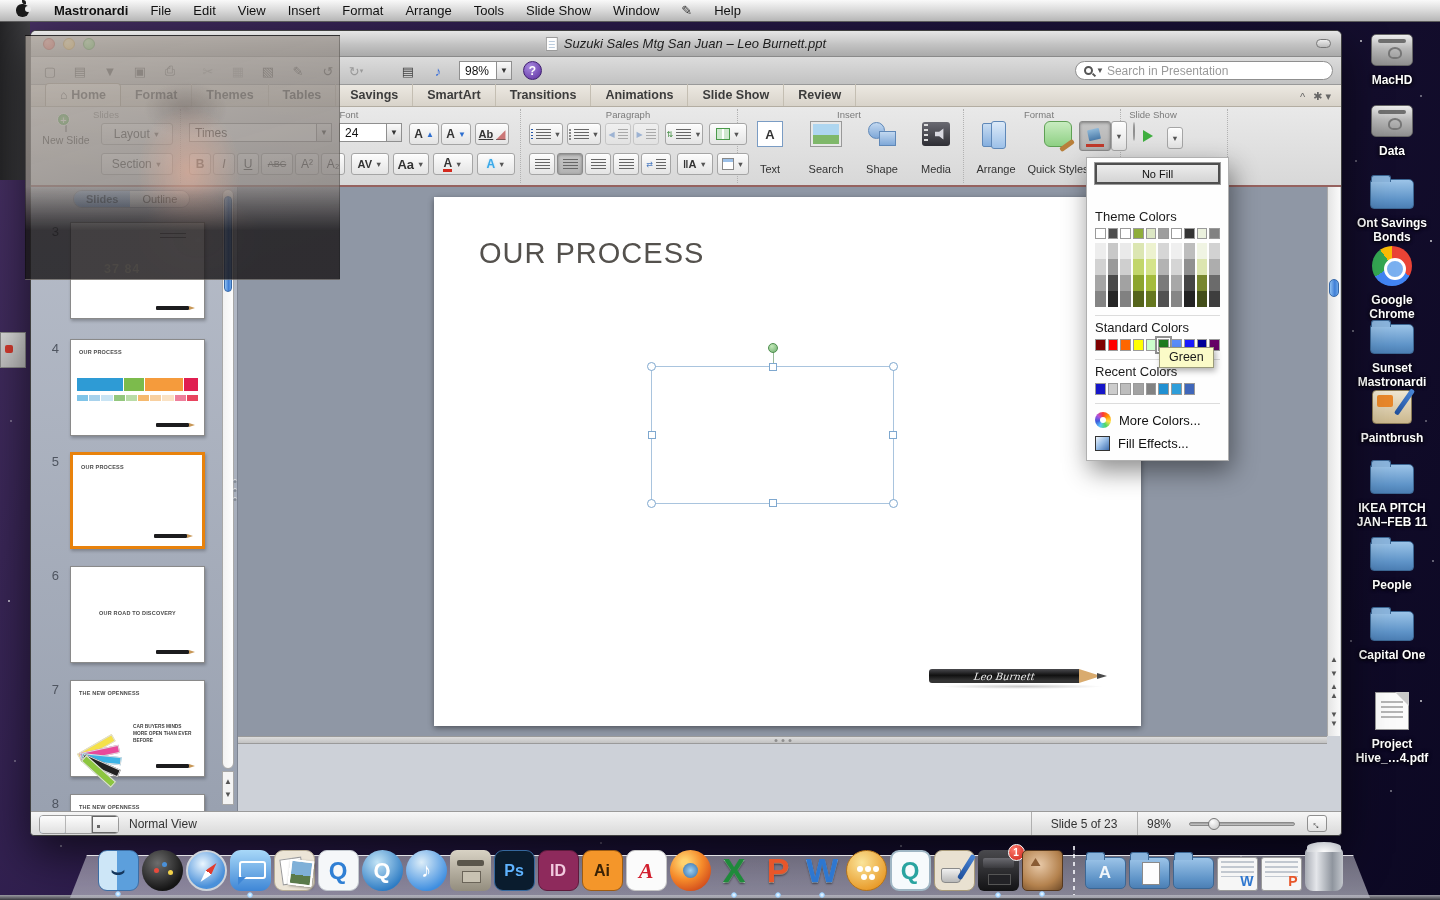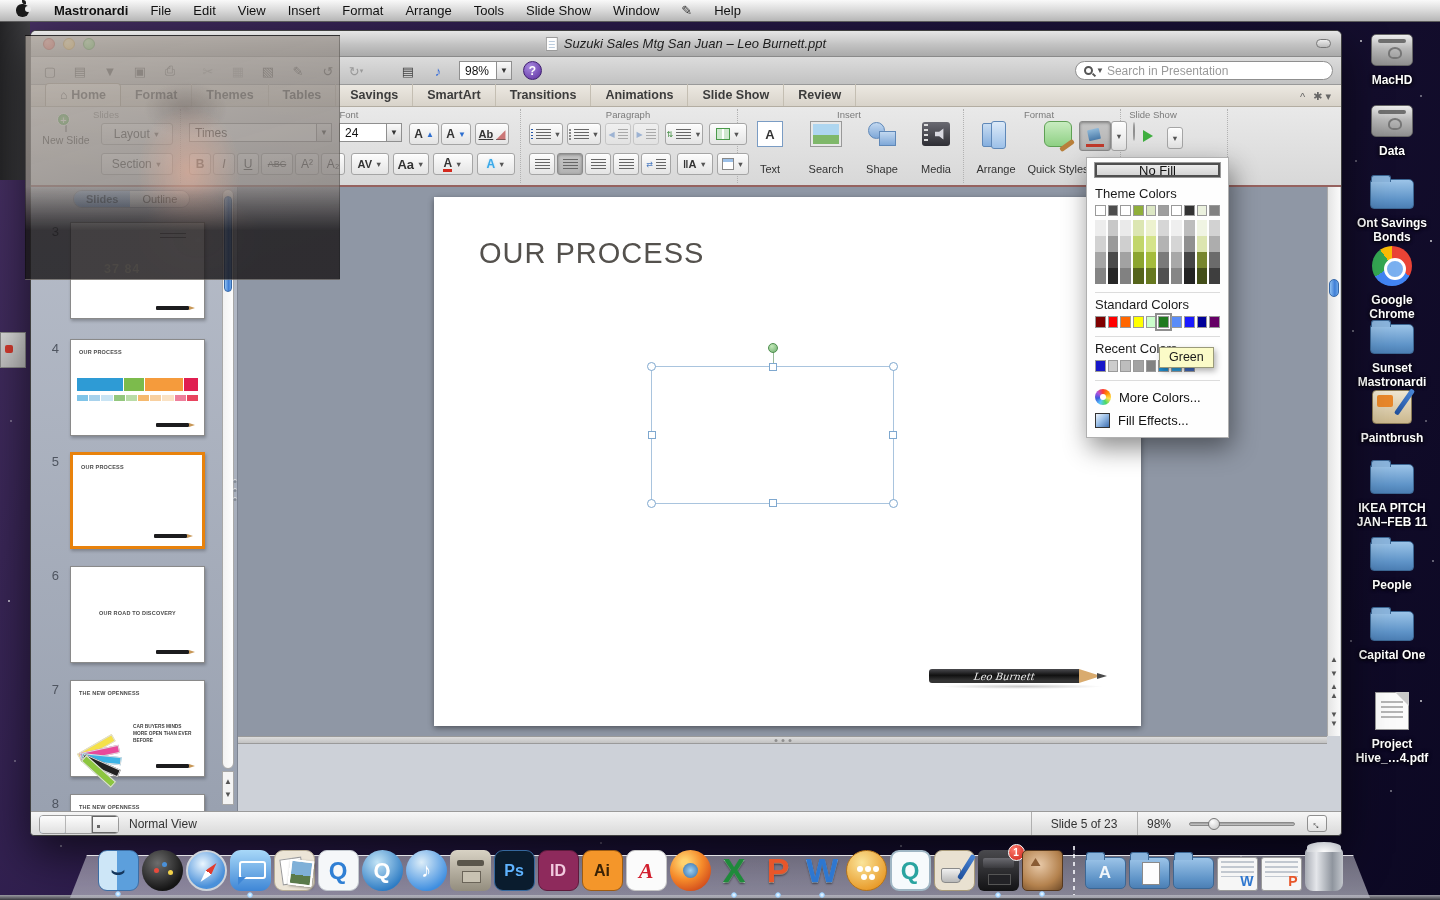--- a/index.html
+++ b/index.html
@@ -206,22 +206,22 @@
   .ssep{position:absolute;top:0;bottom:0;width:1px;background:#b0b0b0;}
   .scounter{position:absolute;left:1008px;top:5px;width:90px;text-align:center;}
   .szoom{position:absolute;left:1116px;top:5px;}
   .slider{position:absolute;left:1158px;top:10px;width:106px;height:4px;border-radius:2px;background:linear-gradient(#9a9a9a,#c8c8c8);border:1px solid #8a8a8a;}
   .slider .knob{position:absolute;left:18px;top:-5px;width:12px;height:12px;border-radius:50%;background:radial-gradient(circle at 35% 30%,#fdfdfd,#c2c2c2);border:1px solid #777;}
   .expand{position:absolute;left:1276px;top:3px;width:20px;height:17px;border:1px solid #8f8f8f;border-radius:3px;background:linear-gradient(#fdfdfd,#e0e0e0);display:flex;align-items:center;justify-content:center;font-size:11px;color:#444;}
   .expand i{display:inline-block;transform:rotate(45deg);font-style:normal;}
   
   .fillmenu{position:absolute;left:1055px;top:126px;width:143px;z-index:30;background:#fefefe;border:1px solid #b0b0b0;
     box-shadow:3px 10px 24px rgba(0,0,0,.45);padding:5px 8px 9px;}
-  .nofill{height:14px;border:2px solid #4f4f4f;outline:1px solid #9a9a9a;background:linear-gradient(#ececec,#d4d4d4);
-    display:flex;align-items:center;justify-content:center;font-size:13px;color:#111;margin-bottom:9px;}
+  .nofill{height:21px;border:2px solid #4f4f4f;outline:1px solid #9a9a9a;background:linear-gradient(#ececec,#d4d4d4);
+    display:flex;align-items:center;justify-content:center;font-size:11px;color:#111;margin-bottom:25px;}
   .fm-title{font-size:13px;color:#1a1a1a;margin:4px 0 4px;}
   .swrow{display:grid;grid-template-columns:repeat(10,1fr);gap:2px;}
   .swrow i{height:11px;border:1px solid #9a9a9a;display:block;}
   .swrow.std i{height:12px;}
   .swrow i.selsw{box-shadow:0 0 0 1px #fff,0 0 0 3px #8f8f8f;}
   .vargrid{display:grid;grid-template-columns:repeat(10,1fr);column-gap:2px;row-gap:0;margin-top:4px;}
   .vargrid i{height:16px;display:block;}
   .fm-sep{height:1px;background:#dcdcdc;margin:8px 0 4px;}
   .fm-item{display:flex;align-items:center;gap:8px;font-size:13px;color:#111;margin-top:8px;}
   .wheel{width:16px;height:16px;border-radius:50%;background:conic-gradient(#ff3b30,#ff9500,#ffe14a,#4cd964,#5ac8fa,#3b5bdb,#af52de,#ff3b30);position:relative;}

